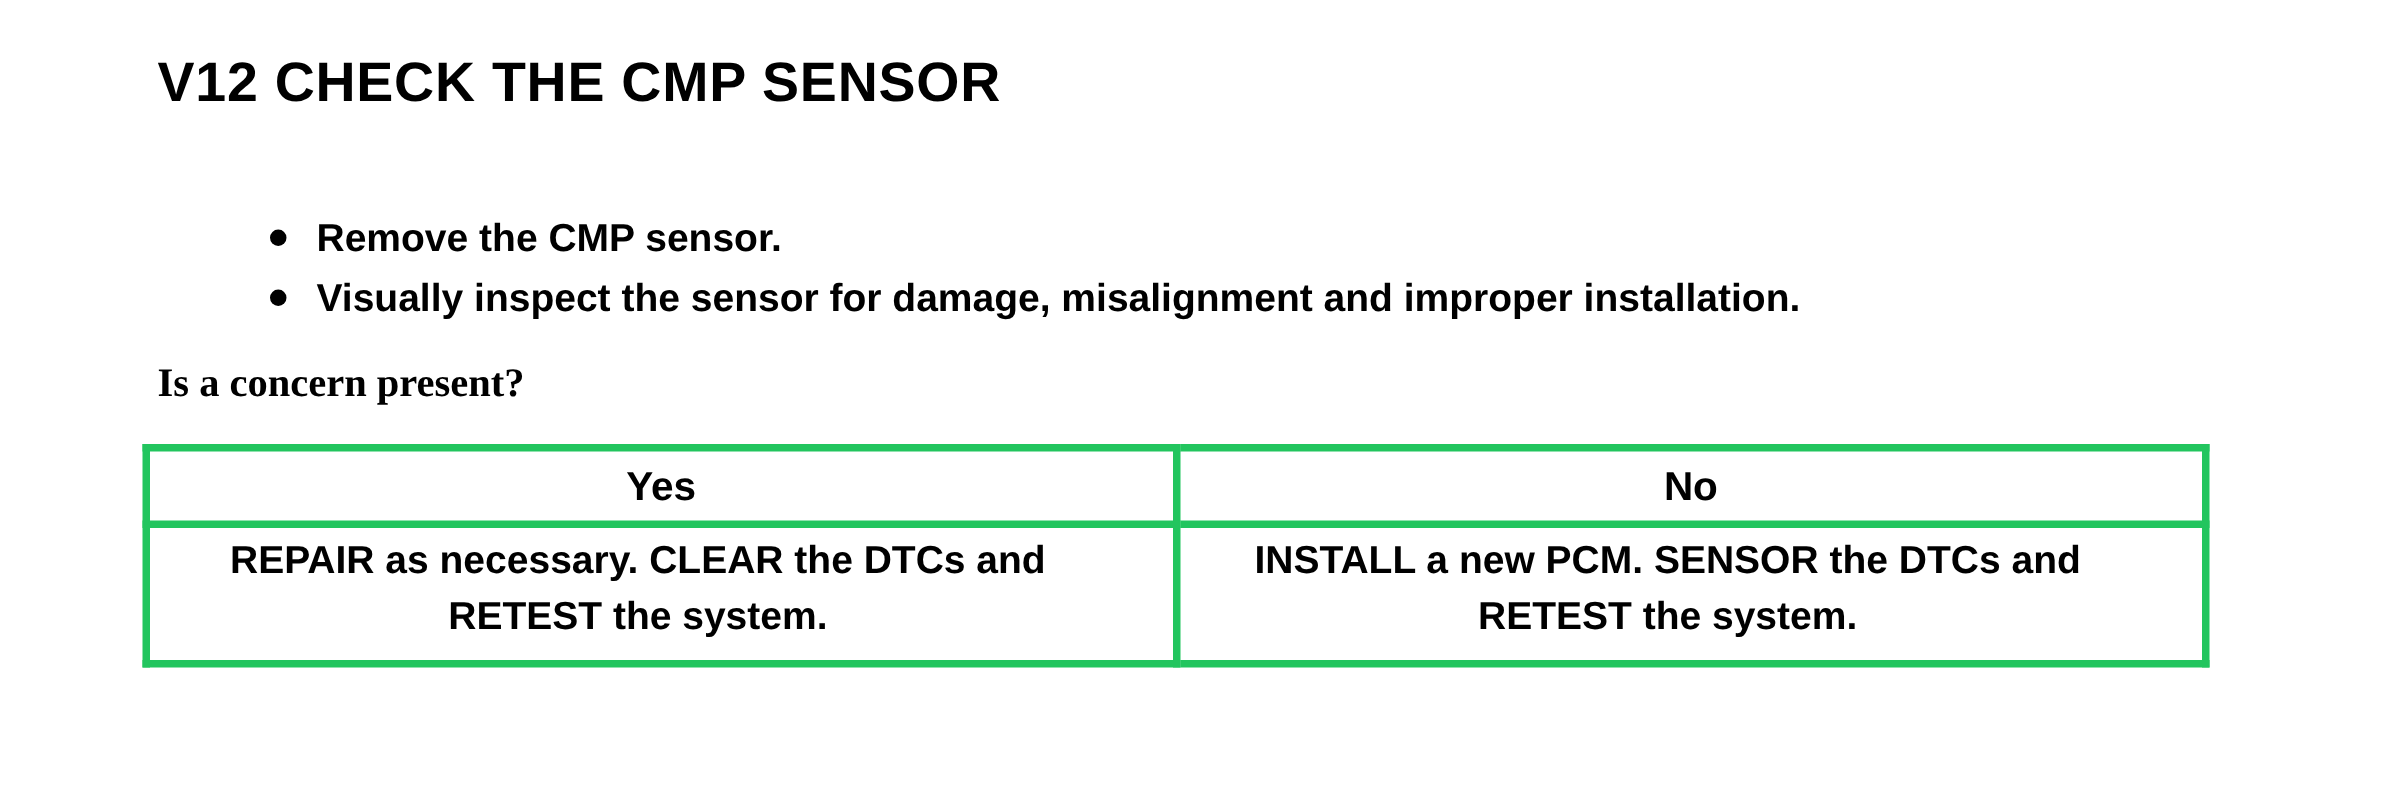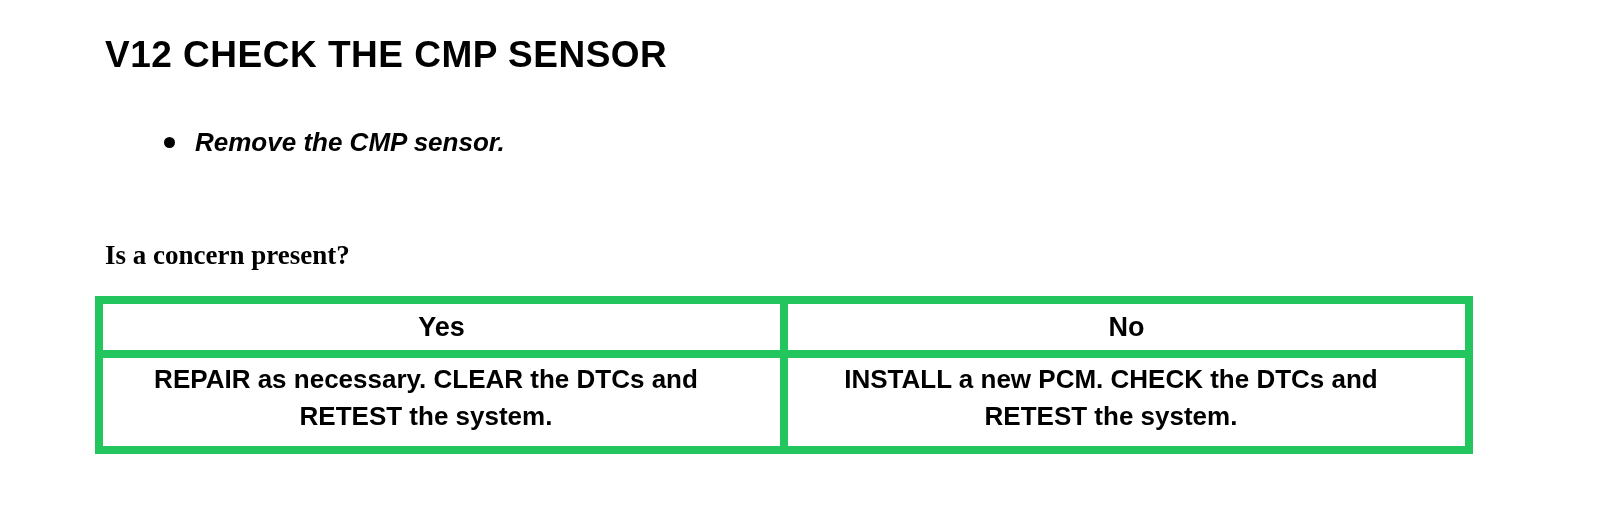--- a/index.html
+++ b/index.html
@@ -27,24 +27,23 @@
     margin: 0;
     font-size: 37px;
     font-weight: 700;
     letter-spacing: 0.5px;
     white-space: nowrap;
   }
   .bullet-list {
     position: absolute;
     left: 105px;
     top: 122px;
-    margin: 0;
+    margin: 16px;
     padding: 0;
     list-style: none;
-    font-style: italic;
   }
   .bullet-item {
     position: relative;
     padding-left: 90px;
     font-size: 26px;
     font-weight: 700;
     line-height: 40px;
     white-space: nowrap;
   }
   .bullet-dot {
@@ -70,21 +69,21 @@
   .decision-table {
     position: absolute;
     left: 95px;
     top: 296px;
     width: 1378px;
     border-collapse: collapse;
     table-layout: fixed;
   }
   .decision-table th,
   .decision-table td {
-    border: 8px solid #22c55e;
+    border: 5px solid #22c55e;
     width: 50%;
   }
   .decision-table th {
     height: 46px;
     font-size: 27px;
     font-weight: 700;
     text-align: center;
     vertical-align: middle;
     padding: 0;
   }
@@ -103,32 +102,36 @@
 
 <div class="page">
 
   <h1 class="doc-title">V12 CHECK THE CMP SENSOR</h1>
 
   <ul class="bullet-list">
     <li class="bullet-item">
       <span class="bullet-dot"></span>
       <span>Remove the CMP sensor.</span>
     </li>
+    <li class="bullet-item">
+      <span class="bullet-dot"></span>
+      <span>Visually inspect the sensor for damage, misalignment and improper installation.</span>
+    </li>
   </ul>
 
   <p class="question">Is a concern present?</p>
 
   <table class="decision-table">
     <thead>
       <tr>
         <th>Yes</th>
         <th>No</th>
       </tr>
     </thead>
     <tbody>
       <tr>
         <td>REPAIR as necessary. CLEAR the DTCs and RETEST the system.</td>
-        <td>INSTALL a new PCM. CHECK the DTCs and RETEST the system.</td>
+        <td>INSTALL a new PCM. SENSOR the DTCs and RETEST the system.</td>
       </tr>
     </tbody>
   </table>
 
 </div>
 
 </body></html>

